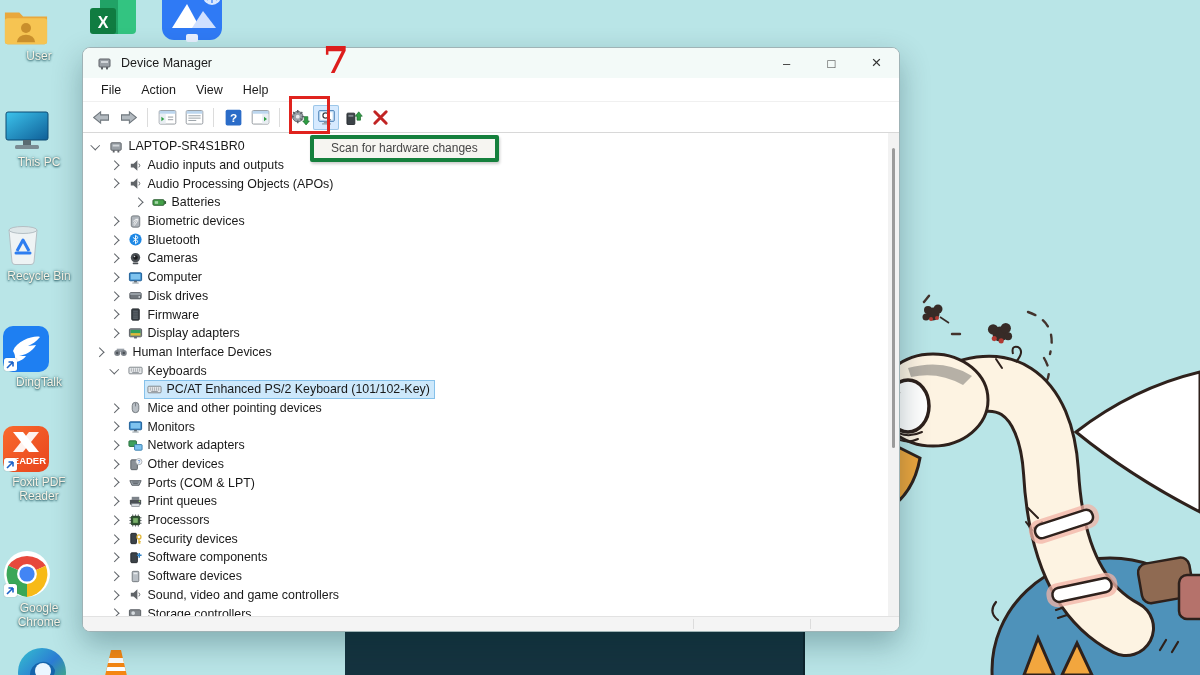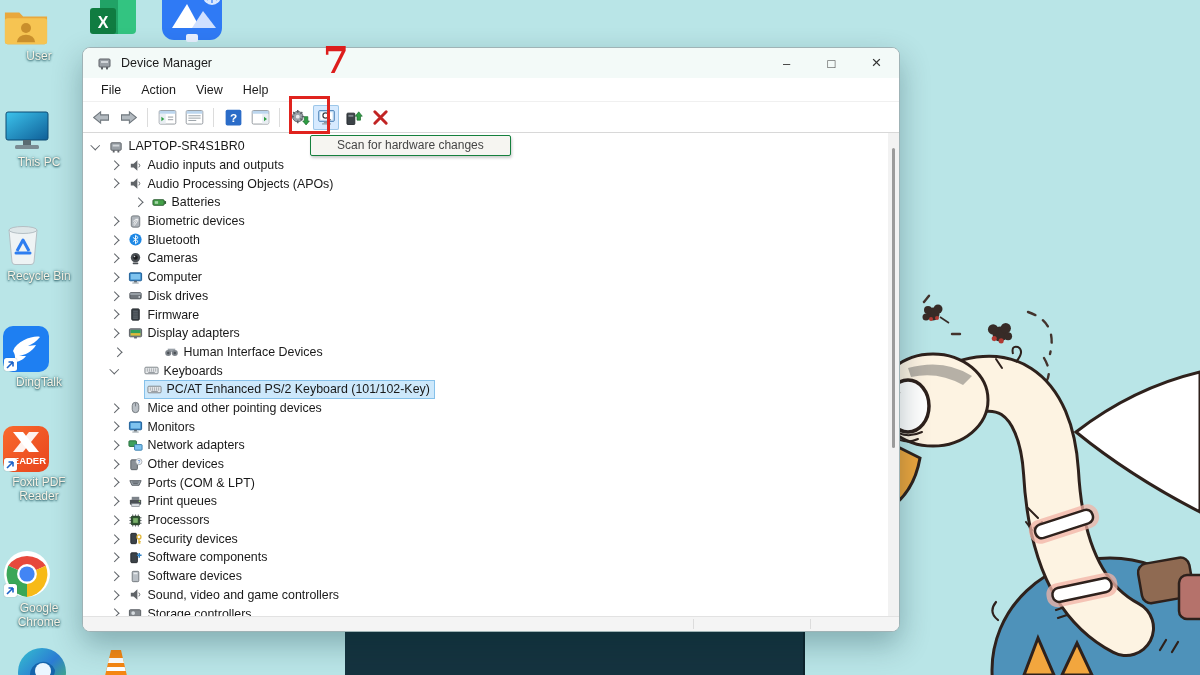--- a/index.html
+++ b/index.html
@@ -57,22 +57,22 @@
   .sb-track{position:absolute;top:85px;right:0;width:11px;bottom:14px;background:#f2f2f2;}
   .sb-thumb{position:absolute;top:15px;right:4px;width:3px;height:300px;background:#9b9b9b;border-radius:2px;}
 
   .statusbar{position:absolute;left:0;right:0;bottom:0;height:14px;background:#f4f4f4;border-top:1px solid #e2e2e2;}
   .sdiv{position:absolute;top:2px;width:1px;height:10px;background:#dcdcdc;}
 
   
   .red-box{position:absolute;left:289px;top:96px;width:35px;height:32px;border:3px solid #e0231e;z-index:30;}
   .annot-7{position:absolute;left:323px;top:42px;font-family:"DejaVu Serif",serif;font-weight:bold;
            font-size:37px;line-height:1;color:#dd1d1c;z-index:30;}
-  .tooltip{position:absolute;left:310px;top:135px;z-index:40;background:#f6f5f1;border:1px solid #15803d;
-           border-radius:2px;padding:2px 26px 3px;font-size:12px;color:#454545;
+  .tooltip{position:absolute;left:310px;top:135px;z-index:40;background:#f6f5f1;border:4px solid #15803d;
+           border-radius:2px;padding:2px 17px 3px;font-size:12px;color:#454545;
            box-shadow:1px 2px 3px rgba(0,0,0,.2);}
 </style>
 </head>
 <body>
 
 <svg class="defs" aria-hidden="true">
   <defs>
 
     <symbol id="i-computer" viewBox="0 0 16 16">
         <rect x="2" y="4" width="11" height="8" rx="1" fill="#9aa0a6" stroke="#5f6368"></rect>
@@ -599,30 +599,30 @@
       </div>
       <div class="tree-row" style="padding-left: 25px;">
         <span class="chev collapsed"></span>
         <span class="row-inner">
           <svg class="ticon">
             <use href="#i-display-adapter"></use>
           </svg>
           <span class="tlabel">Display adapters</span>
         </span>
       </div>
-      <div class="tree-row" style="padding-left: 28px; gap: 33px;">
+      <div class="tree-row" style="padding-left: 10px;">
         <span class="chev collapsed"></span>
         <span class="row-inner">
           <svg class="ticon">
             <use href="#i-hid"></use>
           </svg>
           <span class="tlabel">Human Interface Devices</span>
         </span>
       </div>
-      <div class="tree-row" style="padding-left: 25px; gap: 16px;">
+      <div class="tree-row" style="padding-left: 25px;">
         <span class="chev expanded"></span>
         <span class="row-inner">
           <svg class="ticon">
             <use href="#i-keyboard"></use>
           </svg>
           <span class="tlabel">Keyboards</span>
         </span>
       </div>
       <div class="tree-row" style="padding-left: 44px;">
         <span class="chev leaf"></span>

